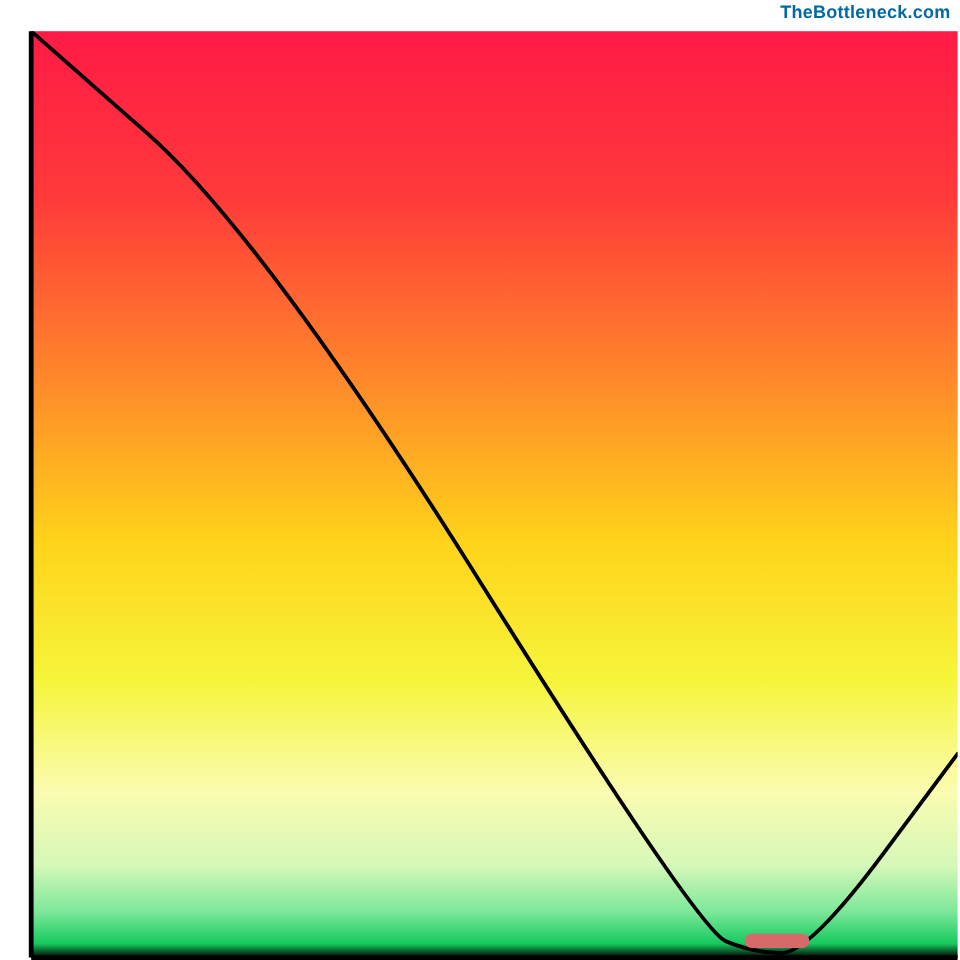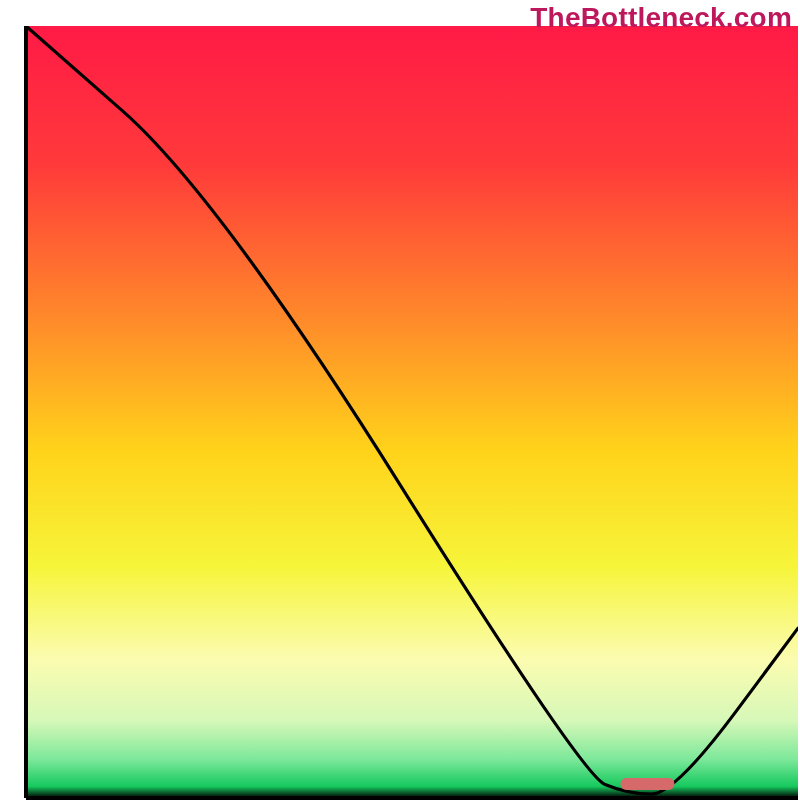--- a/index.html
+++ b/index.html
@@ -20,23 +20,23 @@
     inset: 0;
     width: 800px;
     height: 800px;
     display: block;
   }
   .watermark {
     position: absolute;
     top: 2px;
     right: 8px;
     font-family: Arial, Helvetica, sans-serif;
-    font-size: 28px;
+    font-size: 15px;
     font-weight: 600;
-    color: #be185d;
+    color: #0369a1;
     letter-spacing: 0.2px;
     user-select: none;
   }
 </style>
 </head>
 <body>
 
 <div class="chart-wrap">
 
   <svg class="chart" viewBox="0 0 800 800">

